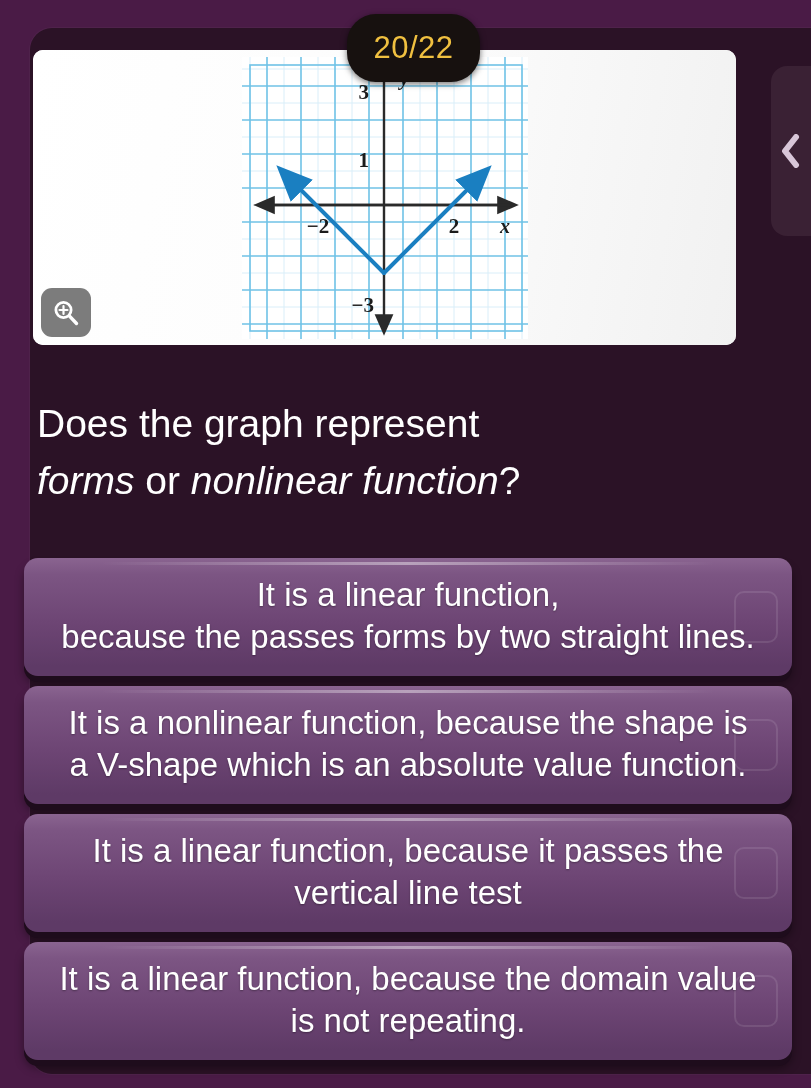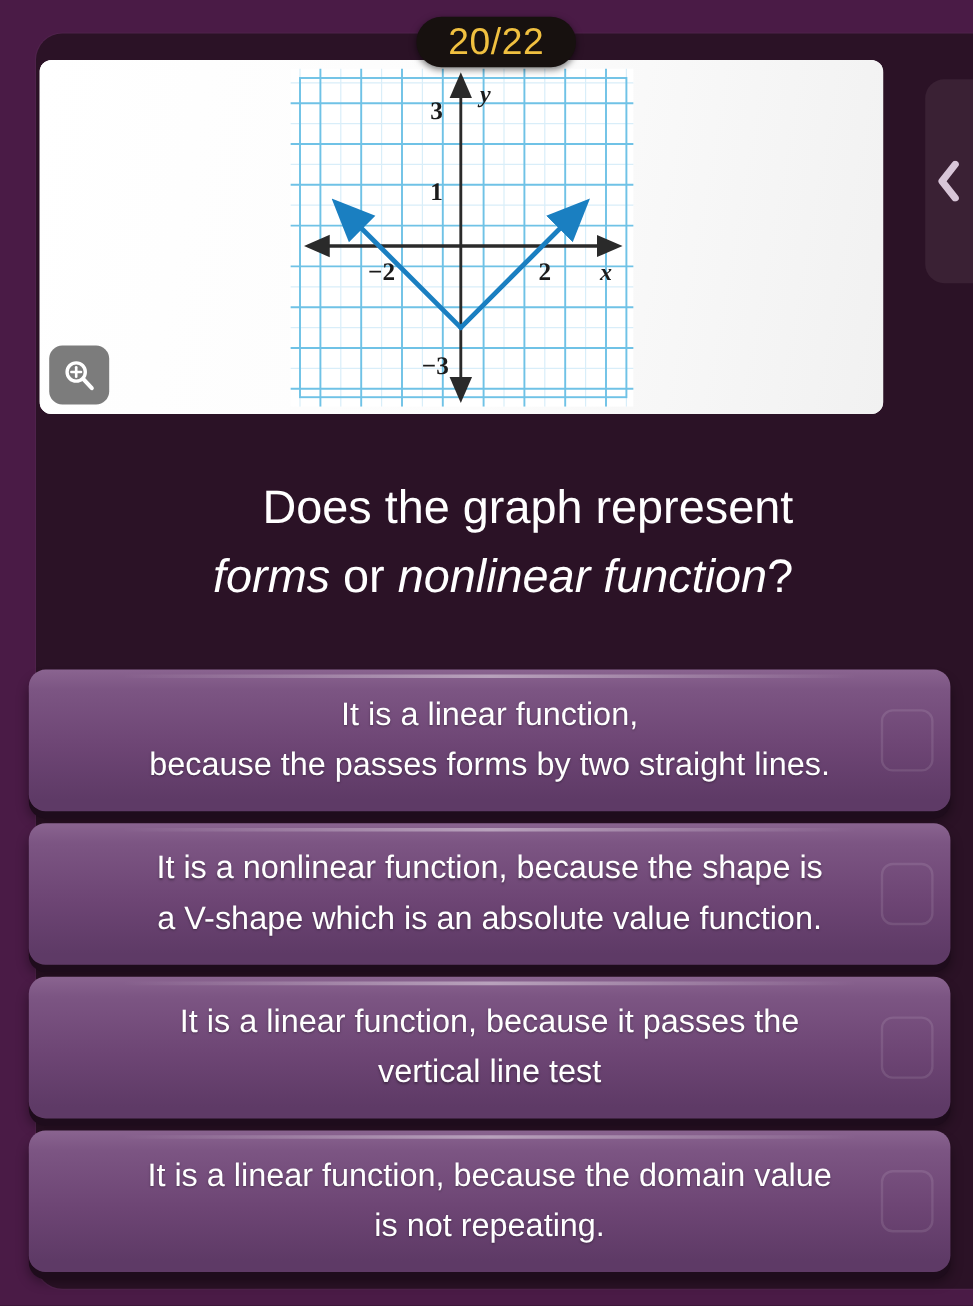--- a/index.html
+++ b/index.html
@@ -27,21 +27,21 @@
     border-radius: 22px 0 0 22px;
     box-shadow: 0 0 0 1px rgba(255,255,255,0.03);
   }
 
   
   #progress-badge {
     position: absolute;
     left: 347px;
     top: 14px;
     width: 133px;
-    height: 42px;
+    height: 68px;
     background: #17110f;
     border-radius: 29px;
     display: flex;
     align-items: center;
     justify-content: center;
     z-index: 40;
     box-shadow: 0 2px 6px rgba(0,0,0,0.55);
   }
   #progress-badge .badge-text {
     color: #f0c040;
@@ -105,24 +105,24 @@
     border-radius: 11px;
     display: flex;
     align-items: center;
     justify-content: center;
     z-index: 10;
   }
 
   
   #question-block {
     position: absolute;
-    left: 12px;
+    left: 19px;
     top: 395px;
     width: 667px;
-    text-align: right;
+    text-align: left;
     color: #ffffff;
     padding: 0 18px;
   }
   .q-line {
     font-size: 39px;
     line-height: 57px;
     white-space: nowrap;
   }
   .q-em { font-style: italic; }
 
@@ -152,21 +152,21 @@
     left: 10%;
     right: 10%;
     top: 4px;
     height: 3px;
     border-radius: 3px;
     background: linear-gradient(90deg,rgba(255,255,255,0) 0%,rgba(255,255,255,0.42) 50%,rgba(255,255,255,0) 100%);
     pointer-events: none;
   }
   .option-text {
     color: #ffffff;
-    font-size: 27px;
+    font-size: 33px;
     line-height: 42px;
     text-align: center;
     width: 100%;
     text-shadow: 0 1px 2px rgba(0,0,0,0.35);
     position: relative;
     z-index: 2;
   }
   .option-marker {
     position: absolute;
     right: 14px;

